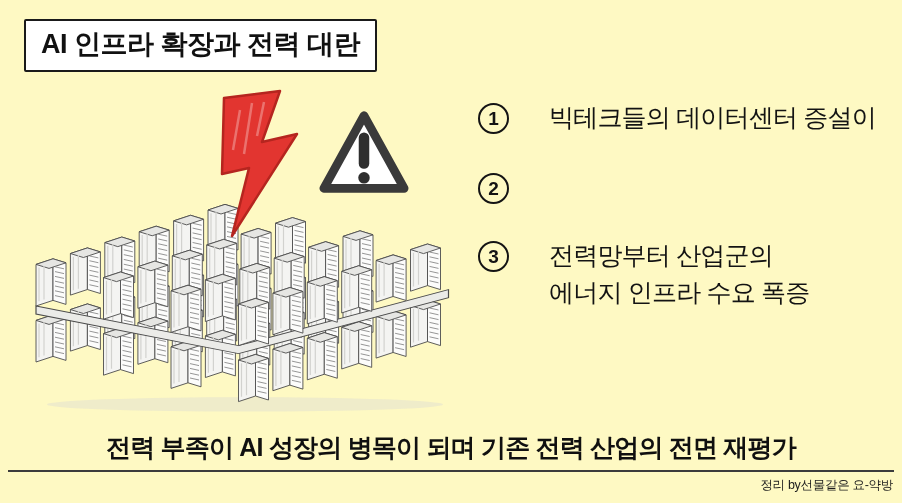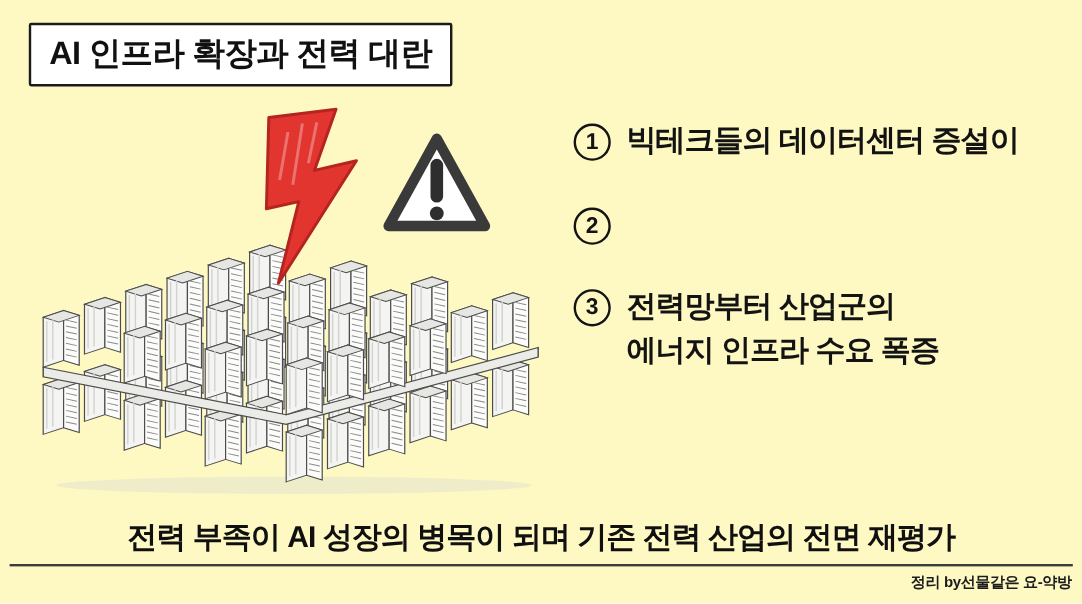--- a/index.html
+++ b/index.html
@@ -21,37 +21,37 @@
   .tri-svg     { position:absolute; left:288px; top:22px; width:92px; height:88px; }
 
   .points { position:absolute; left:478px; top:99px; width:420px; }
   .point  { display:flex; align-items:flex-start; gap:13px; margin-bottom:33px; }
   .num {
     flex:0 0 auto; width:31px; height:31px; margin-top:4px;
     border:2px solid #141414; border-radius:50%;
     display:inline-flex; align-items:center; justify-content:center;
     font-size:19px; font-weight:700; color:#141414;
   }
-  .ptext { font-size:25px; line-height:37px; font-weight:700; letter-spacing:-0.8px; color:#131313; }
+  .ptext { font-size:25px; line-height:37px; font-weight:400; letter-spacing:-0.8px; color:#131313;margin-left:27px; }
 
   .mark-wrap { position:relative; display:inline-block; }
   .mark-wrap > span { position:relative; z-index:1; }
   .orange-underline {
     position:absolute; left:-5px; bottom:-9px; width:112%; height:14px; z-index:0;
   }
   .blue-circle {
     position:absolute; left:-16px; top:-12px; width:calc(100% + 36px); height:60px; z-index:0;
   }
 
   .summary {
     position:absolute; left:0; right:0; top:431px; text-align:center;
     font-size:25px; font-weight:600; letter-spacing:-0.8px; color:#101010;
   }
   .divider { position:absolute; left:8px; right:8px; top:470px; border-top:2px solid #3c3c3c; }
-  .credit  { position:absolute; right:9px; top:477px; font-size:12.5px; font-weight:700; color:#1c1c1c; letter-spacing:-0.3px; }
+  .credit  { position:absolute; right:9px; top:477px; font-size:12.5px; font-weight:400; color:#1c1c1c; letter-spacing:-0.3px; }
 </style>
 </head>
 <body>
 
 <div class="page">
 
   <div class="title-box">
     <span>AI 인프라 확장과 전력 대란</span>
   </div>
 

